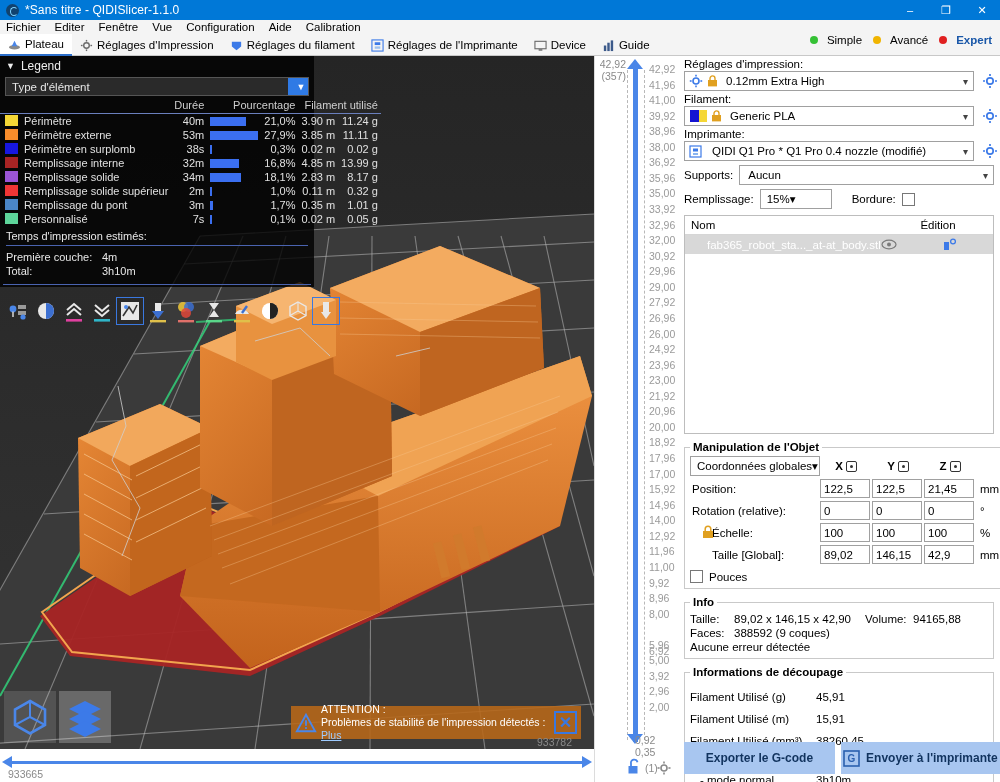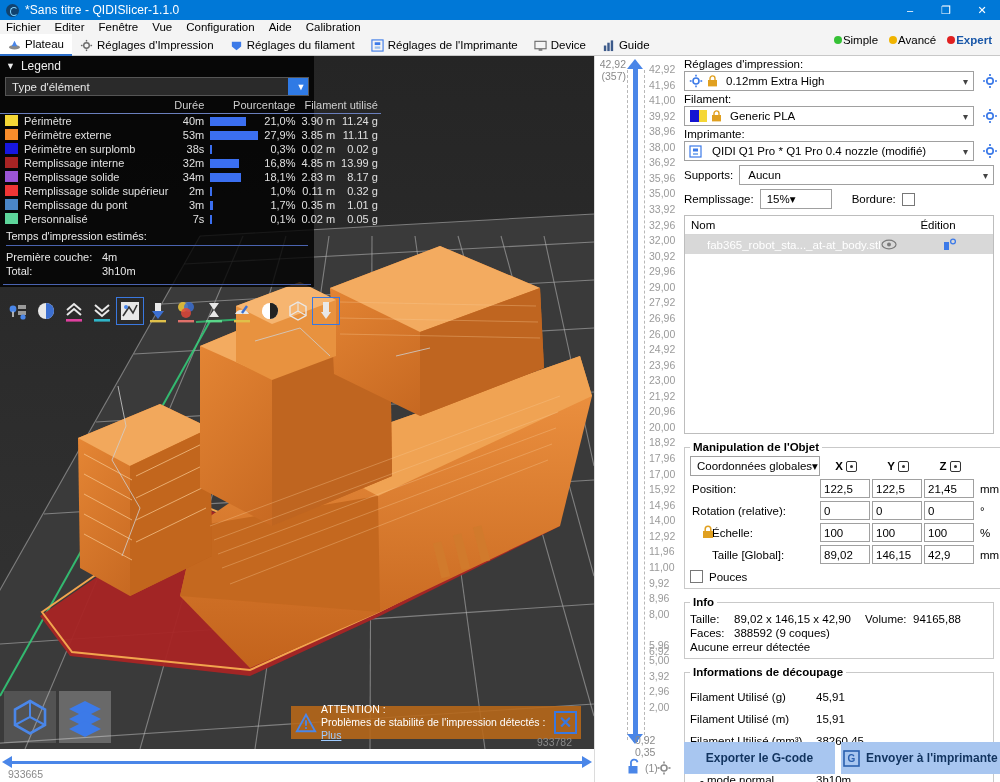--- a/index.html
+++ b/index.html
@@ -49,21 +49,21 @@
   .tab {
     display: flex; align-items: center; gap: 4px; height: 22px;
     padding: 0 8px; white-space: nowrap;
   }
   .tab.active { background: #fff; border-bottom: 2px solid #2c6ec9; }
   .tab .ti { width: 13px; height: 13px; flex: none; display: block; }
   .modeswitch {
     margin-left: auto; display: flex; align-items: center; gap: 3px;
     padding-right: 4px; font-size: 11.5px;
   }
-  .modeswitch .m { display: flex; align-items: center; gap: 1px; padding: 0 4px; }
+  .modeswitch .m { display: flex; align-items: center; gap: 9px; padding: 0 4px; }
   .modeswitch .dot { width: 8px; height: 8px; border-radius: 50%; display: block; }
   .modeswitch .m.sel { font-weight: bold; color: #1957a8; }
 
   
   .viewport {
     position: absolute; left: 0; top: 56px; width: 594px; height: 693px;
     background: #2b2b2b; overflow: hidden;
   }
   .plate-svg { position: absolute; left: 0; top: 0; }
 

